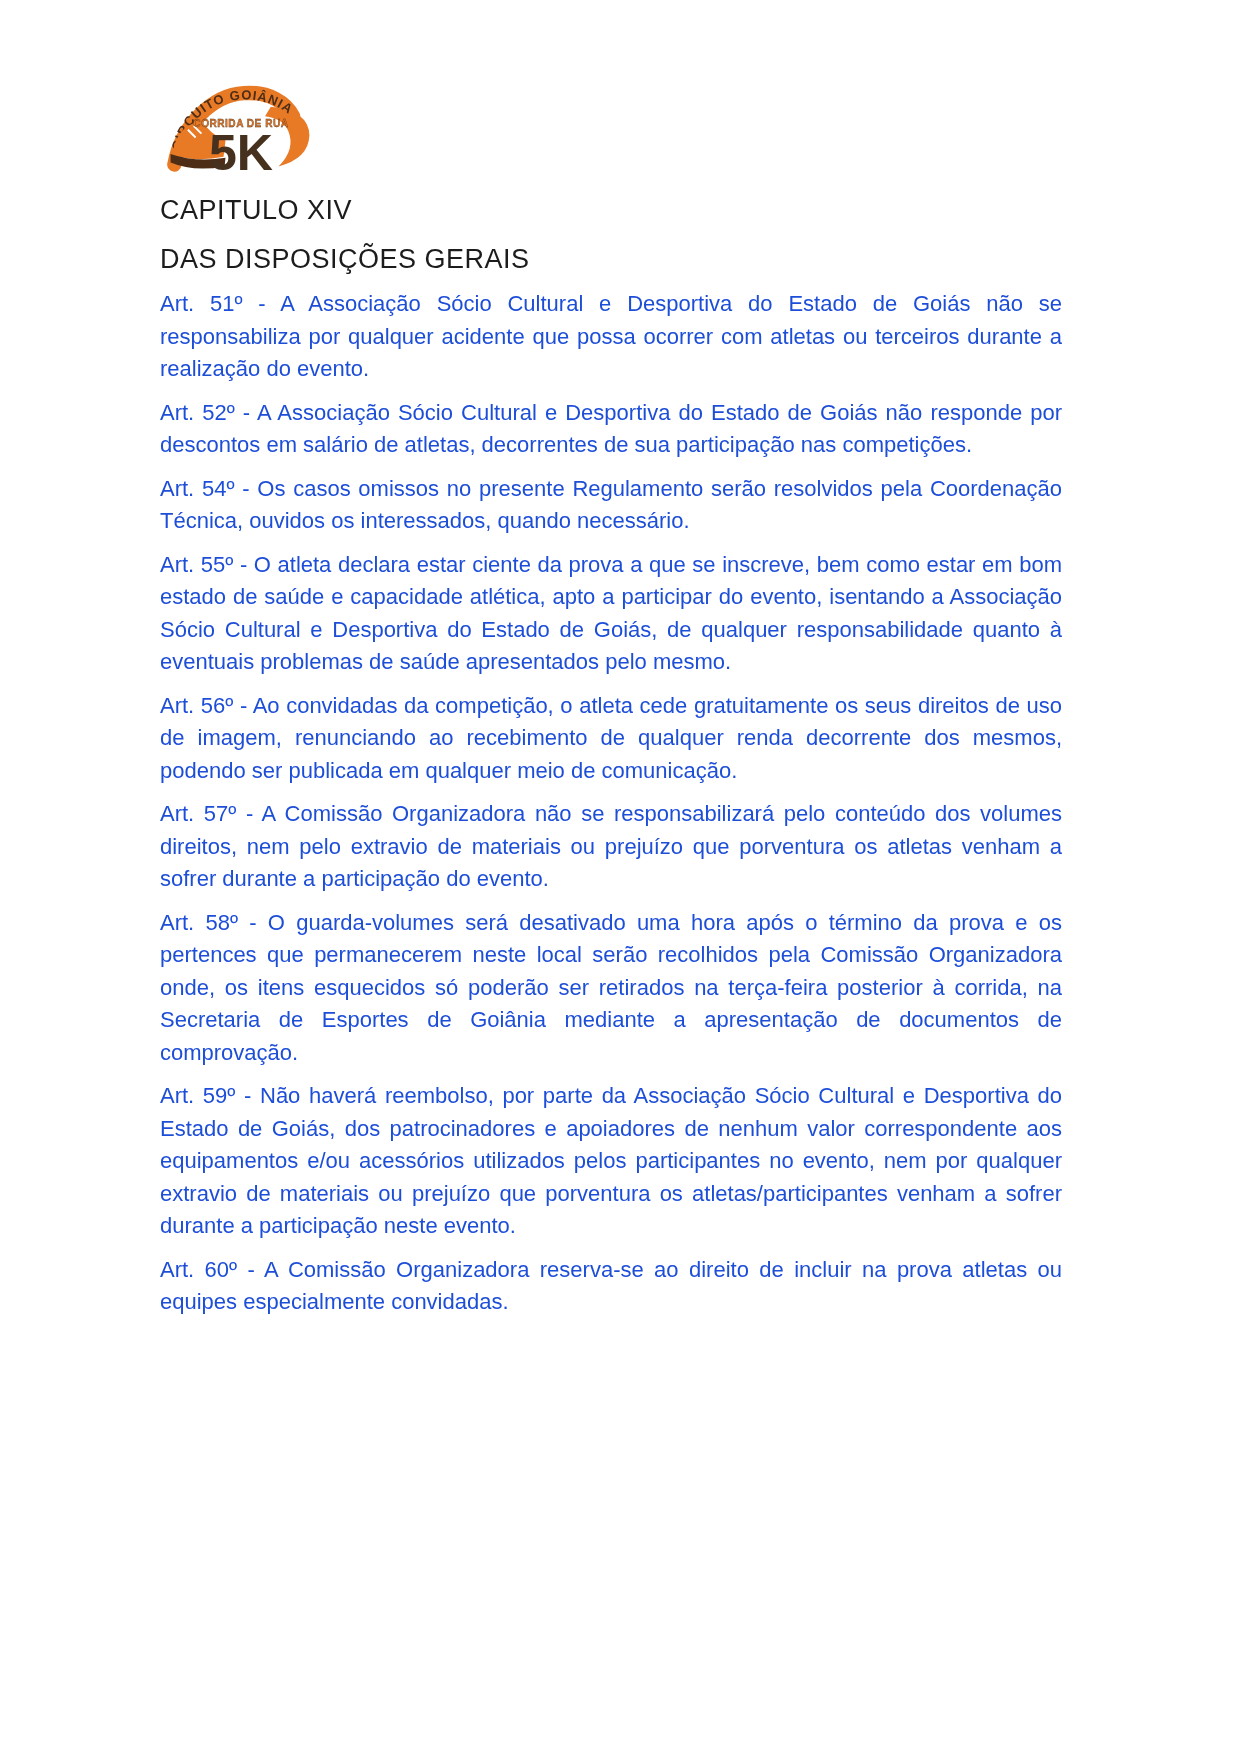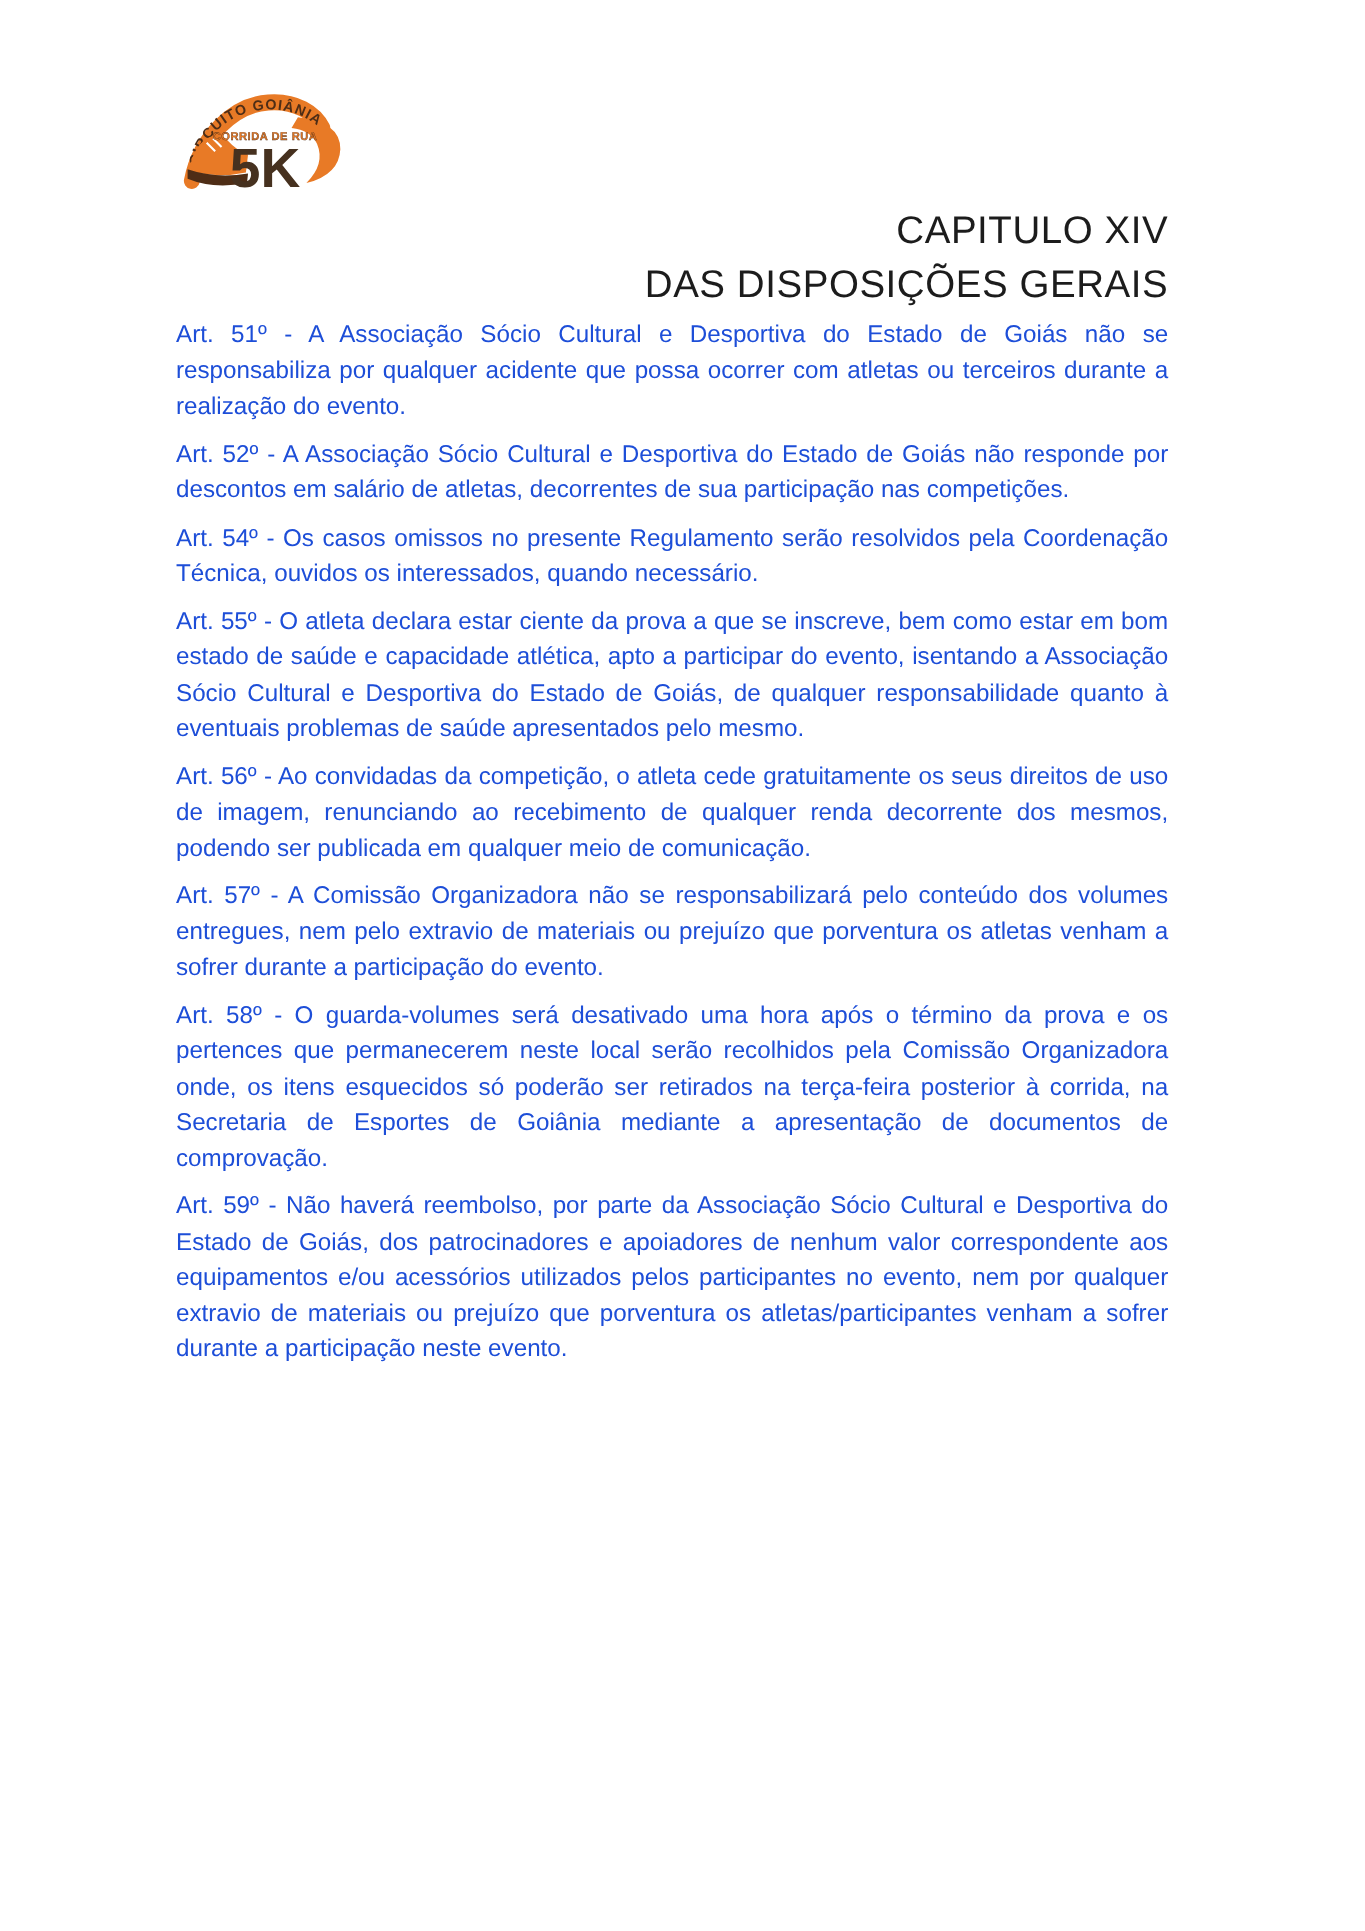--- a/index.html
+++ b/index.html
@@ -16,24 +16,24 @@
   }
   .logo {
     margin: 70px 0 0 164px;
     width: 150px;
     height: 108px;
   }
   .logo svg { width: 100%; height: 100%; }
   h1.doc-title, h2.doc-subtitle {
     font-family: "Liberation Sans", sans-serif;
     font-weight: 400;
-    font-size: 35px;
+    font-size: 27px;
     line-height: 32px;
     color: #1c1c1c;
-    text-align: right;
+    text-align: left;
     margin: 16px 179px 0 160px;
     letter-spacing: 0.5px;
   }
   h2.doc-subtitle { margin-top: 17px; }
   .content {
     margin: 13px 179px 0 160px;
     font-family: Liberation Sans, sans-serif;
     font-size: 22px;
     line-height: 32.5px;
     color: #1d4ed8;
@@ -74,18 +74,19 @@
 
   <h1 class="doc-title">CAPITULO XIV</h1>
   <h2 class="doc-subtitle">DAS DISPOSIÇÕES GERAIS</h2>
 
   <div class="content">
     <p>Art. 51º - A Associação Sócio Cultural e Desportiva do Estado de Goiás não se responsabiliza por qualquer acidente que possa ocorrer com atletas ou terceiros durante a realização do evento.</p>
     <p>Art. 52º - A Associação Sócio Cultural e Desportiva do Estado de Goiás não responde por descontos em salário de atletas, decorrentes de sua participação nas competições.</p>
     <p>Art. 54º - Os casos omissos no presente Regulamento serão resolvidos pela Coordenação Técnica, ouvidos os interessados, quando necessário.</p>
     <p>Art. 55º - O atleta declara estar ciente da prova a que se inscreve, bem como estar em bom estado de saúde e capacidade atlética, apto a participar do evento, isentando a Associação Sócio Cultural e Desportiva do Estado de Goiás, de qualquer responsabilidade quanto à eventuais problemas de saúde apresentados pelo mesmo.</p>
     <p>Art. 56º - Ao convidadas da competição, o atleta cede gratuitamente os seus direitos de uso de imagem, renunciando ao recebimento de qualquer renda decorrente dos mesmos, podendo ser publicada em qualquer meio de comunicação.</p>
-    <p>Art. 57º - A Comissão Organizadora não se responsabilizará pelo conteúdo dos volumes entregues, nem pelo extravio de materiais ou prejuízo que porventura os atletas venham a sofrer durante a participação do evento.</p>
+    <p>Art. 57º - A Comissão Organizadora não se responsabilizará pelo conteúdo dos volumes direitos, nem pelo extravio de materiais ou prejuízo que porventura os atletas venham a sofrer durante a participação do evento.</p>
     <p>Art. 58º - O guarda-volumes será desativado uma hora após o término da prova e os pertences que permanecerem neste local serão recolhidos pela Comissão Organizadora onde, os itens esquecidos só poderão ser retirados na terça-feira posterior à corrida, na Secretaria de Esportes de Goiânia mediante a apresentação de documentos de comprovação.</p>
     <p>Art. 59º - Não haverá reembolso, por parte da Associação Sócio Cultural e Desportiva do Estado de Goiás, dos patrocinadores e apoiadores de nenhum valor correspondente aos equipamentos e/ou acessórios utilizados pelos participantes no evento, nem por qualquer extravio de materiais ou prejuízo que porventura os atletas/participantes venham a sofrer durante a participação neste evento.</p>
+    <p>Art. 60º - A Comissão Organizadora reserva-se ao direito de incluir na prova atletas ou equipes especialmente convidadas.</p>
   </div>
 
 </div>
 
 </body></html>

